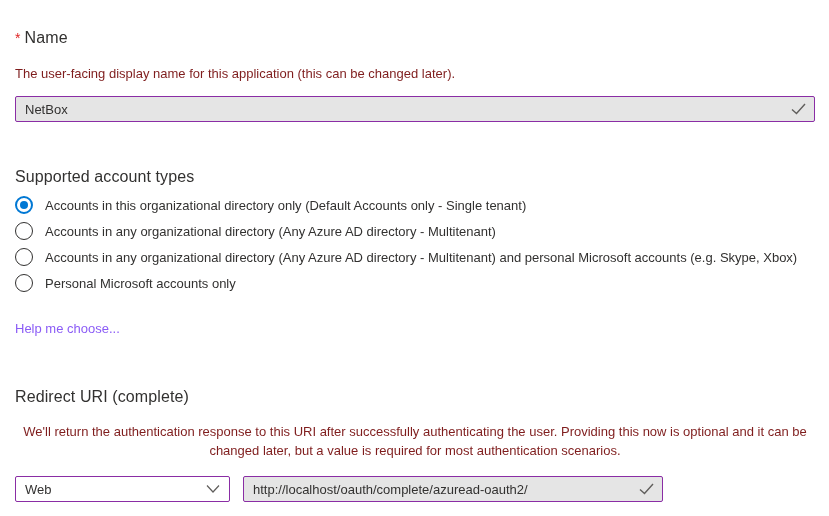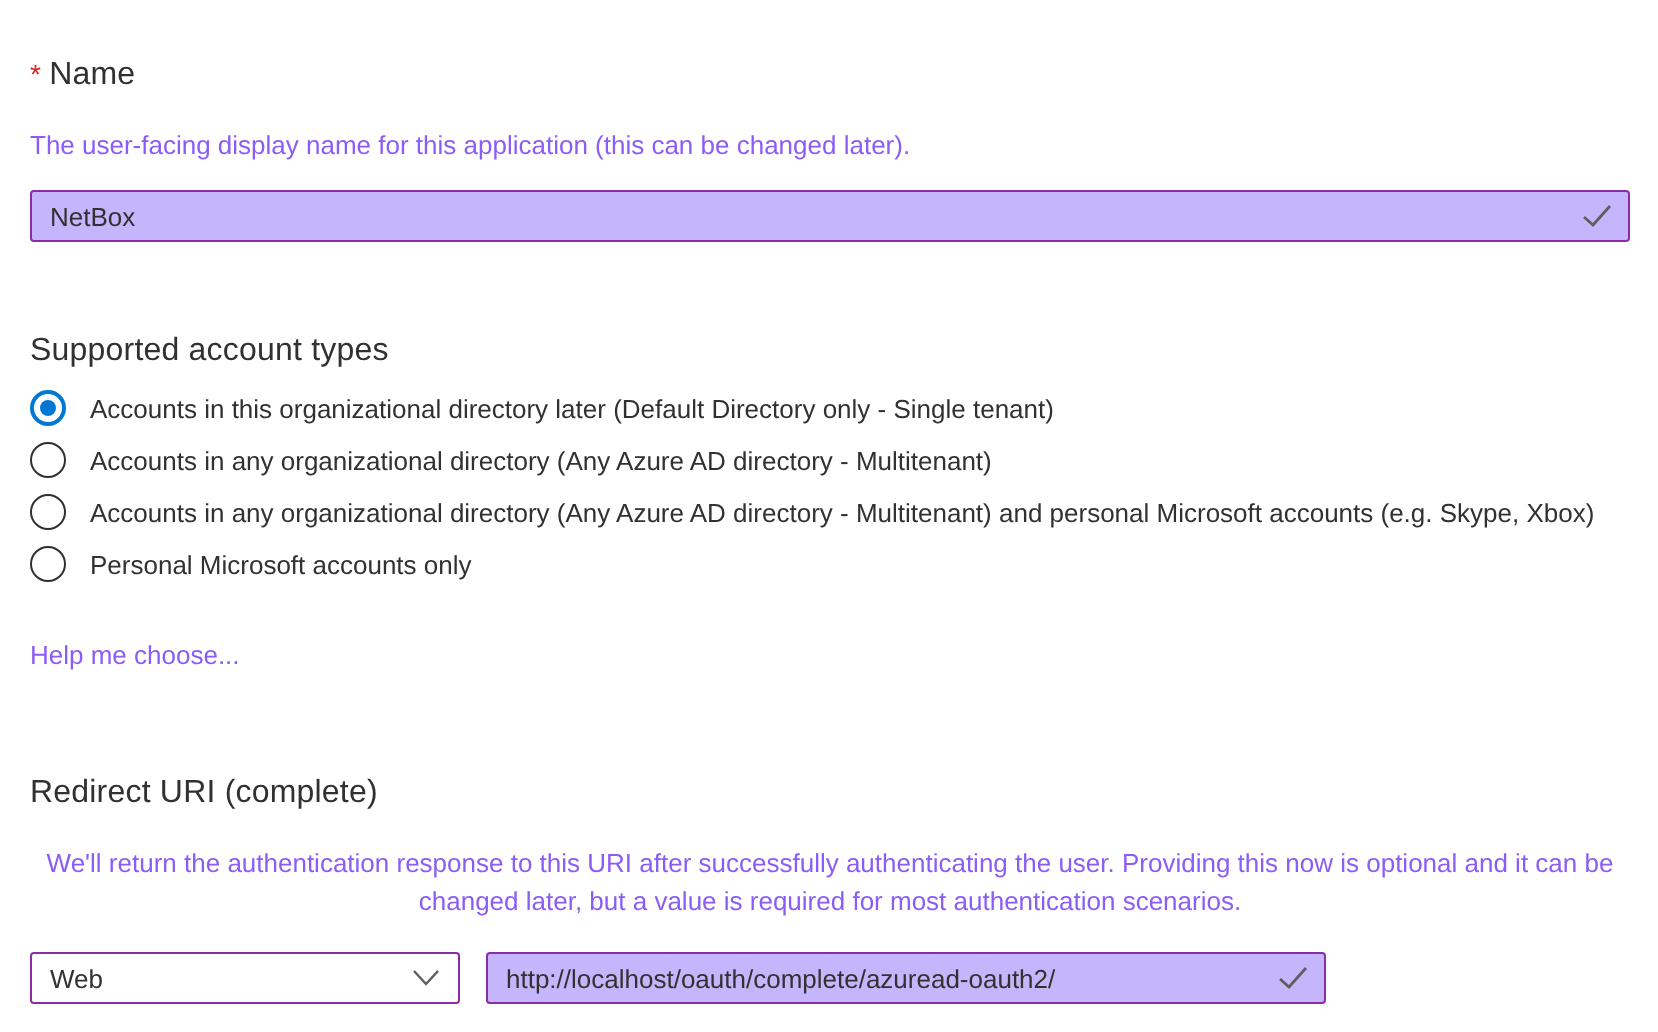--- a/index.html
+++ b/index.html
@@ -17,37 +17,37 @@
     font-size: 16px;
     font-weight: 400;
     color: #323130;
     line-height: 21px;
     letter-spacing: 0.1px;
   }
   .required-marker { color: #e02424; margin-right: 4px; font-size: 14px; }
 
   .desc-text {
     font-size: 13px;
-    color: #8b5cf6;
+    color: #7f1d1d;
     line-height: 19px;
   }
 
   
   .name-heading { margin-top: 18px; }
   .name-desc { margin-top: 15px; }
   .input-wrap {
     position: relative;
     margin-top: 13px;
   }
   .text-input {
     width: 100%;
     height: 26px;
     border: 1px solid #8a2da5;
     border-radius: 2px;
-    background: #c4b5fd;
+    background: #e5e5e5;
     font-family: "Liberation Sans", "DejaVu Sans", sans-serif;
     font-size: 13px;
     color: #323130;
     padding: 0 30px 0 9px;
     outline: none;
   }
   .valid-check {
     position: absolute;
     right: 9px;
     top: 50%;
@@ -162,21 +162,21 @@
 
   
   <div class="section-heading account-heading">Supported account types</div>
 
 
   <div class="radio-group">
     <div class="radio-row">
       <span class="radio selected">
           <span class="dot"></span>
         </span>
-      <span class="radio-label">Accounts in this organizational directory later (Default Directory only - Single tenant)</span>
+      <span class="radio-label">Accounts in this organizational directory only (Default Accounts only - Single tenant)</span>
     </div>
     <div class="radio-row">
       <span class="radio"></span>
       <span class="radio-label">Accounts in any organizational directory (Any Azure AD directory - Multitenant)</span>
     </div>
     <div class="radio-row">
       <span class="radio"></span>
       <span class="radio-label">Accounts in any organizational directory (Any Azure AD directory - Multitenant) and personal Microsoft accounts (e.g. Skype, Xbox)</span>
     </div>
     <div class="radio-row">

